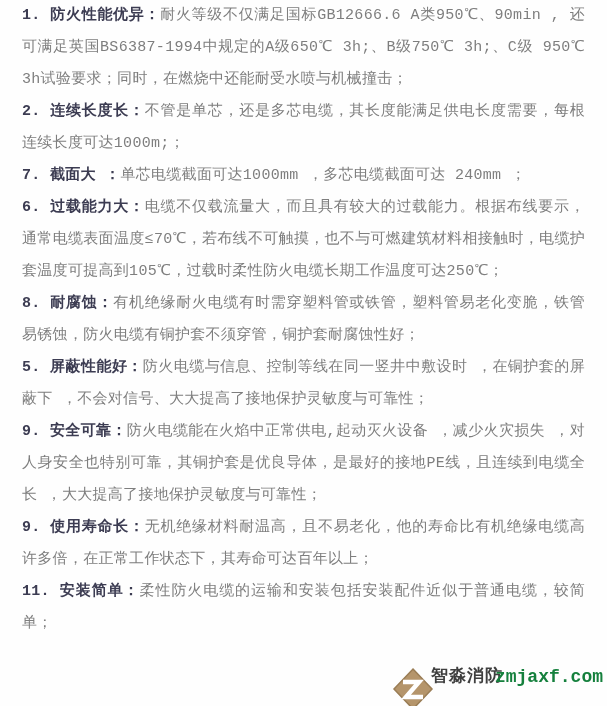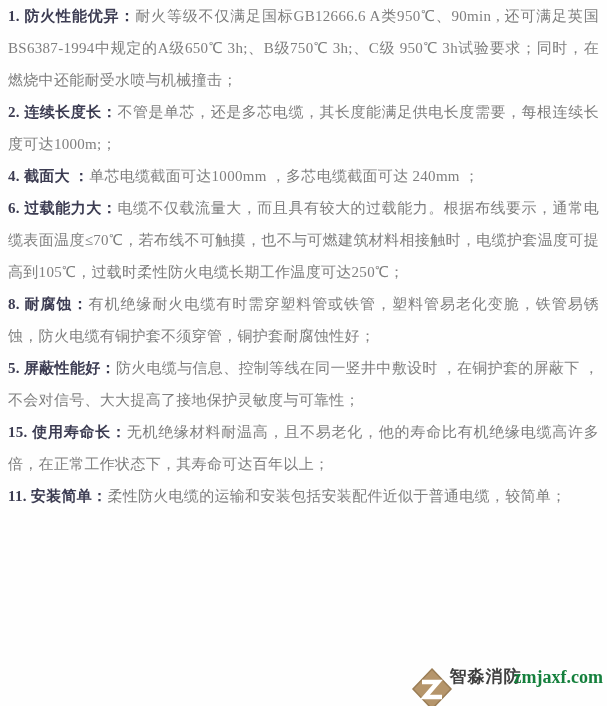--- a/index.html
+++ b/index.html
@@ -6,23 +6,23 @@
     margin: 0;
     padding: 0;
     background: #ffffff;
   }
   .page {
     position: relative;
     width: 607px;
     height: 706px;
     background: #fefefe;
     overflow: hidden;
-    font-family: Liberation Serif, serif;
+    font-family: Liberation Mono, monospace;
     box-sizing: border-box;
-    padding: 0 8px;
+    padding: 0 22px;
   }
   .feature-item {
     margin: 0;
     font-size: 15px;
     line-height: 32px;
     color: #7e7e7e;
     text-align: justify;
     letter-spacing: 0.3px;
   }
   .feature-item .heading {
@@ -65,32 +65,33 @@
 </style>
 </head>
 <body>
 
 <div class="page">
 
   <p class="feature-item"><span class="heading">1. 防火性能优异：</span><span>耐火等级不仅满足国标GB12666.6 A类950℃、90min , 还可满足英国BS6387-1994中规定的A级650℃ 3h;、B级750℃ 3h;、C级 950℃ 3h试验要求；同时，在燃烧中还能耐受水喷与机械撞击；</span></p>
 
   <p class="feature-item"><span class="heading">2. 连续长度长：</span><span>不管是单芯，还是多芯电缆，其长度能满足供电长度需要，每根连续长度可达1000m;；</span></p>
 
-  <p class="feature-item"><span class="heading">4. 截面大 ：</span><span>单芯电缆截面可达1000mm ，多芯电缆截面可达 240mm ；</span></p>
+  <p class="feature-item"><span class="heading">7. 截面大 ：</span><span>单芯电缆截面可达1000mm ，多芯电缆截面可达 240mm ；</span></p>
 
 
 
   <p class="feature-item"><span class="heading">6. 过载能力大：</span><span>电缆不仅载流量大，而且具有较大的过载能力。根据布线要示，通常电缆表面温度≤70℃，若布线不可触摸，也不与可燃建筑材料相接触时，电缆护套温度可提高到105℃，过载时柔性防火电缆长期工作温度可达250℃；</span></p>
 
   <p class="feature-item"><span class="heading">8. 耐腐蚀：</span><span>有机绝缘耐火电缆有时需穿塑料管或铁管，塑料管易老化变脆，铁管易锈蚀，防火电缆有铜护套不须穿管，铜护套耐腐蚀性好；</span></p>
 
   <p class="feature-item"><span class="heading">5. 屏蔽性能好：</span><span>防火电缆与信息、控制等线在同一竖井中敷设时 ，在铜护套的屏蔽下 ，不会对信号、大大提高了接地保护灵敏度与可靠性；</span></p>
 
+  <p class="feature-item"><span class="heading">9. 安全可靠：</span><span>防火电缆能在火焰中正常供电,起动灭火设备 ，减少火灾损失 ，对人身安全也特别可靠，其铜护套是优良导体，是最好的接地PE线，且连续到电缆全长 ，大大提高了接地保护灵敏度与可靠性；</span></p>
 
-  <p class="feature-item"><span class="heading">15. 使用寿命长：</span><span>无机绝缘材料耐温高，且不易老化，他的寿命比有机绝缘电缆高许多倍，在正常工作状态下，其寿命可达百年以上；</span></p>
+  <p class="feature-item"><span class="heading">9. 使用寿命长：</span><span>无机绝缘材料耐温高，且不易老化，他的寿命比有机绝缘电缆高许多倍，在正常工作状态下，其寿命可达百年以上；</span></p>
 
   <p class="feature-item"><span class="heading">11. 安装简单：</span><span>柔性防火电缆的运输和安装包括安装配件近似于普通电缆，较简单；</span></p>
 
   <div class="watermark">
     <svg class="logo" viewBox="0 0 44 46" aria-hidden="true">
       <polygon points="22,3 41,23 22,43 3,23" fill="#b5956b"></polygon>
       <polygon points="22,3 41,23 22,43 3,23" fill="none" stroke="#9a7d55" stroke-width="1.5"></polygon>
       <path d="M12 16 L28 16 L15 31 L32 31" stroke="#ffffff" stroke-width="4.5" fill="none"></path>
     </svg>
     <div class="wm-text">

